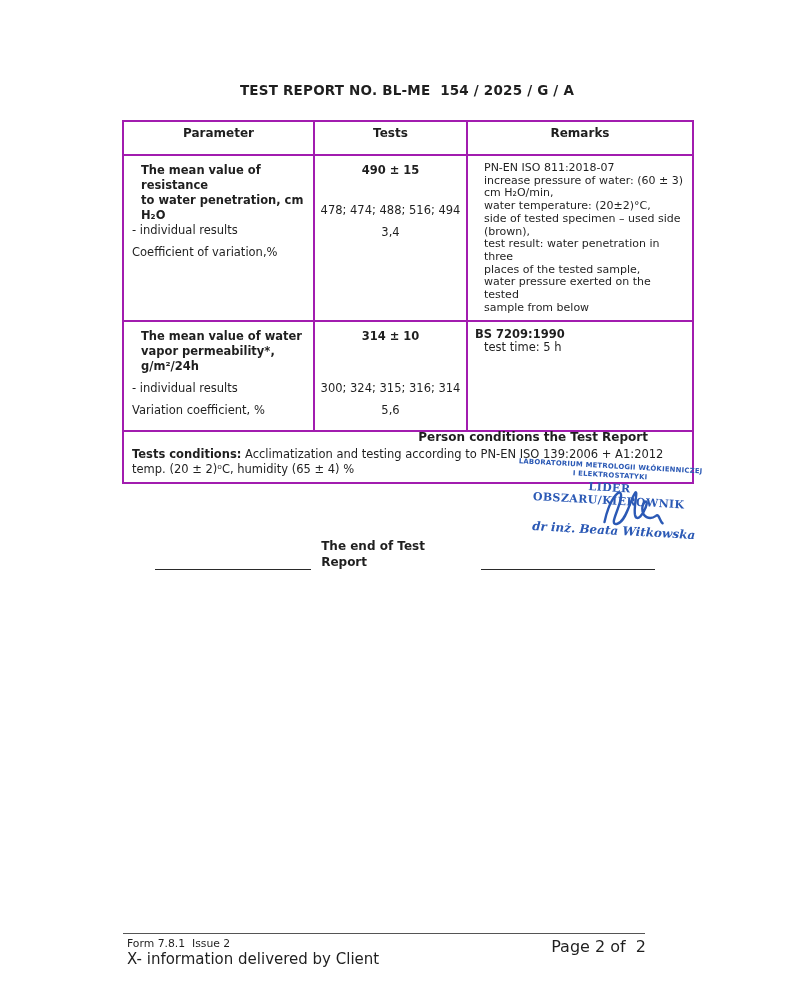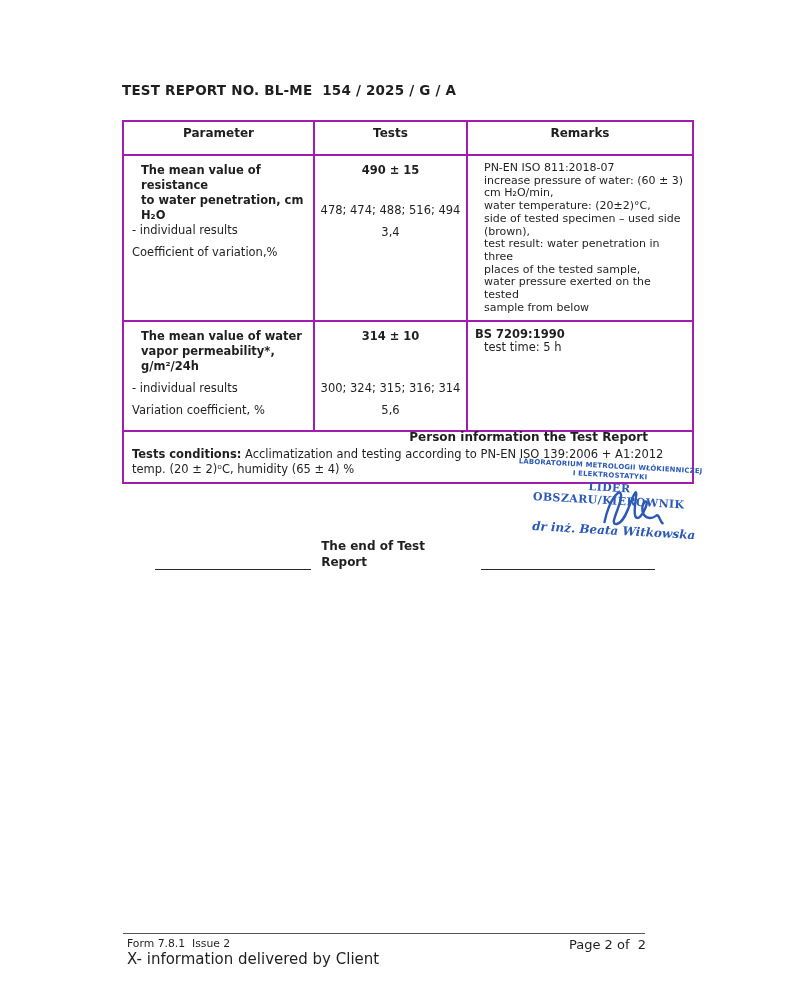--- a/index.html
+++ b/index.html
@@ -6,21 +6,21 @@
   .page{
     position:relative;width:800px;height:1000px;background:#ffffff;overflow:hidden;
     font-family:"DejaVu Sans",sans-serif;color:#1f1f1f;
   }
   .bold{font-weight:bold;}
   .pre{white-space:pre;}
   .preline{white-space:pre-line;margin-left:9px;}
 
   .title{
     position:absolute;top:82px;left:122px;width:570px;
-    text-align:left;font-size:13.5px;font-weight:bold;letter-spacing:.2px;
+    text-align:center;font-size:13.5px;font-weight:bold;letter-spacing:.2px;
   }
 
   table.report{
     position:absolute;top:120px;left:122px;width:570px;
     border-collapse:collapse;table-layout:fixed;
   }
   table.report th, table.report td{
     border:2px solid #a21caf;vertical-align:top;
   }
   table.report th{
@@ -65,21 +65,21 @@
   .endrule{border-bottom:1.8px solid #2a2a2a;height:13px;}
   .endrule.l{width:160px;margin-right:10px;}
   .endrule.r{width:178px;margin-left:10px;}
   .endtext{font-size:12px;font-weight:bold;line-height:16px;}
 
   .footer-rule{
     position:absolute;top:933px;left:123px;width:522px;border-top:1.5px solid #555;
   }
   .footer-left1{position:absolute;top:937px;left:127px;font-size:10.8px;}
   .footer-left2{position:absolute;top:950px;left:127px;font-size:15px;}
-  .footer-right{position:absolute;top:937px;right:154px;font-size:13px;}
+  .footer-right{position:absolute;top:937px;right:154px;font-size:16px;}
 </style>
 </head>
 <body>
 
 <div class="page">
 
   <div class="title pre">TEST REPORT NO. BL-ME  154 / 2025 / G / A</div>
 
   <table class="report">
     <colgroup>
@@ -141,21 +141,21 @@
       </tr>
       <tr>
         <td class="cond" colspan="3">
           <span class="bold">Tests conditions:</span><span> Acclimatization and testing according to PN-EN ISO 139:2006 + A1:2012</span>
           <div>temp. (20 ± 2)⁰C, humidity (65 ± 4) %</div>
         </td>
       </tr>
     </tbody>
   </table>
 
-  <div class="authorizing">Person information the Test Report</div>
+  <div class="authorizing">Person conditions the Test Report</div>
 
   <div class="stamp">
     <div class="stamp-l1">LABORATORIUM METROLOGII WŁÓKIENNICZEJ</div>
     <div class="stamp-l2">I ELEKTROSTATYKI</div>
     <div class="stamp-l3">LIDER OBSZARU/KIEROWNIK</div>
     <div class="stamp-l4">dr inż. Beata Witkowska</div>
     <svg class="signature" width="70" height="50" viewBox="0 0 70 50">
       <path d="M8 42 C 12 16, 24 4, 23 17 C 22 29, 12 46, 21 43 C 30 40, 33 16, 37 11 C 40 8, 36 24, 38 33 C 40 41, 47 32, 49 22 C 50 17, 45 19, 45 26 C 45 35, 53 38, 59 33 C 62 30, 63 38, 66 40" fill="none" stroke="#2b59b5" stroke-width="2.4" stroke-linecap="round"></path>
     </svg>
   </div>

